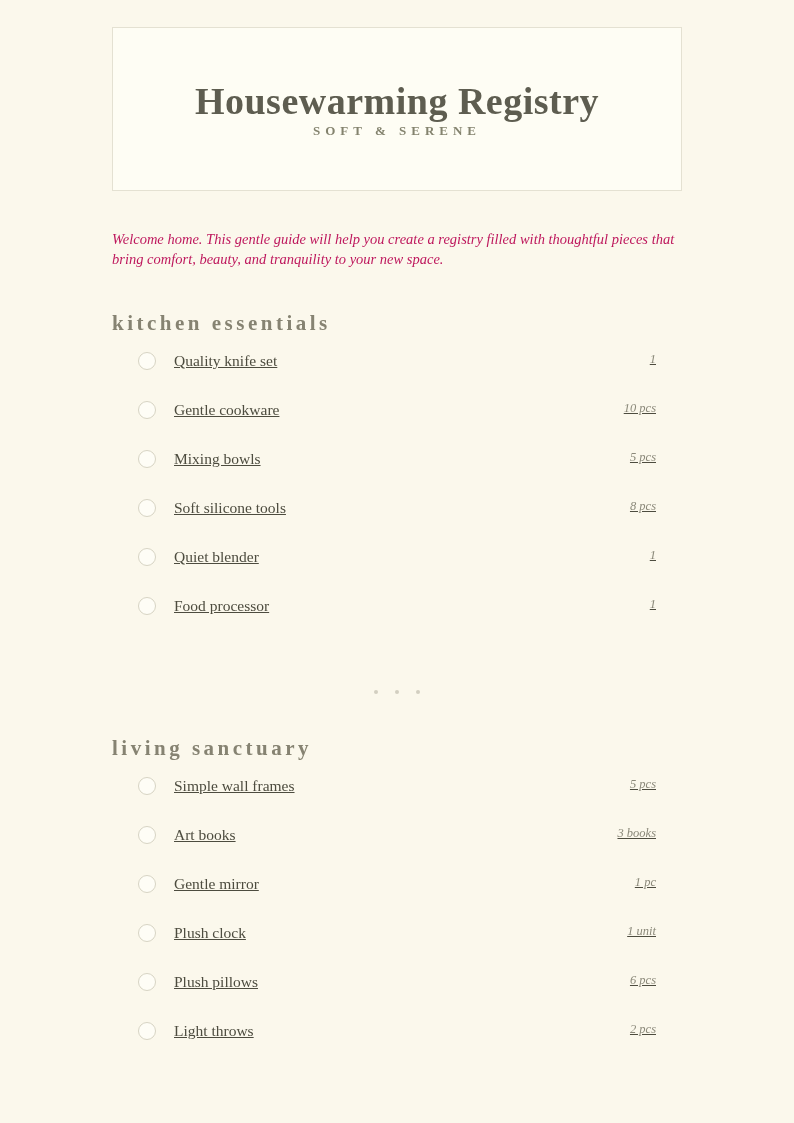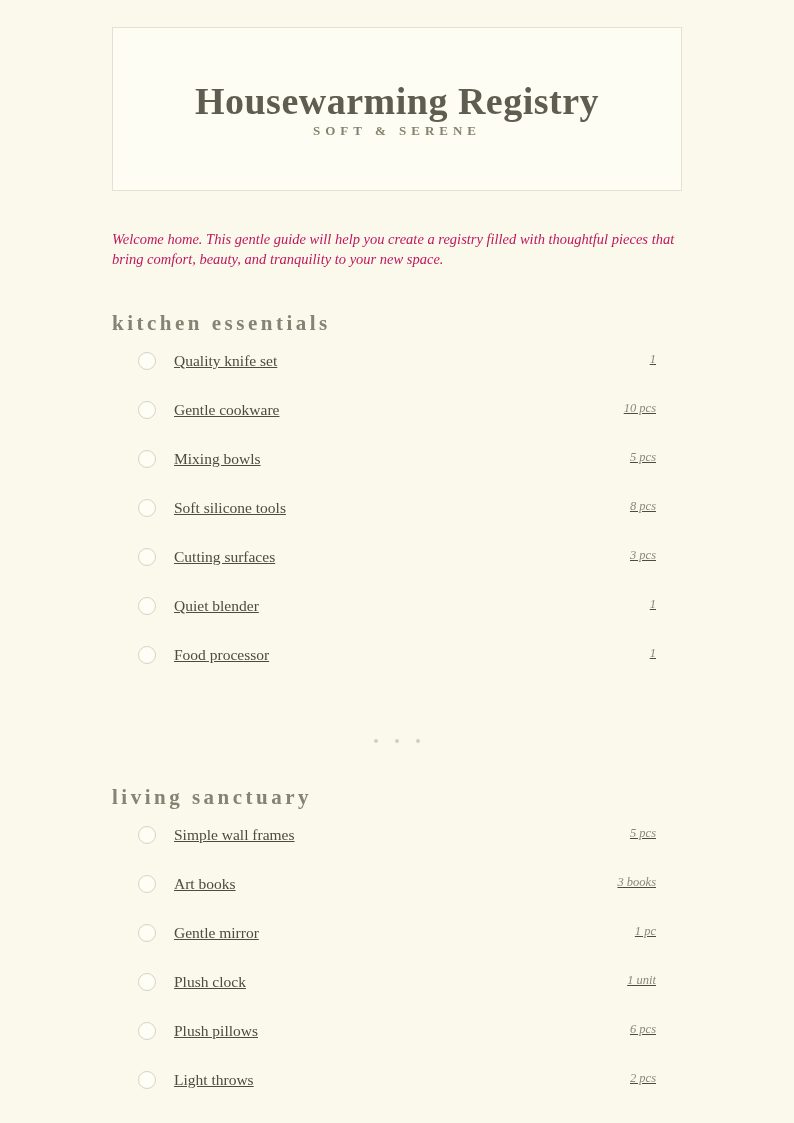--- a/index.html
+++ b/index.html
@@ -131,25 +131,20 @@
           <span class="item-label">Mixing bowls</span>
           <span class="item-qty">5 pcs</span>
         </div>
         <div class="item-row">
           <span class="checkbox"></span>
           <span class="item-label">Soft silicone tools</span>
           <span class="item-qty">8 pcs</span>
         </div>
         <div class="item-row">
           <span class="checkbox"></span>
-          <span class="item-label">Cutting surfaces</span>
-          <span class="item-qty">3 pcs</span>
-        </div>
-        <div class="item-row">
-          <span class="checkbox"></span>
           <span class="item-label">Quiet blender</span>
           <span class="item-qty">1</span>
         </div>
         <div class="item-row">
           <span class="checkbox"></span>
           <span class="item-label">Food processor</span>
           <span class="item-qty">1</span>
         </div>
       </div>
       <div class="divider">

